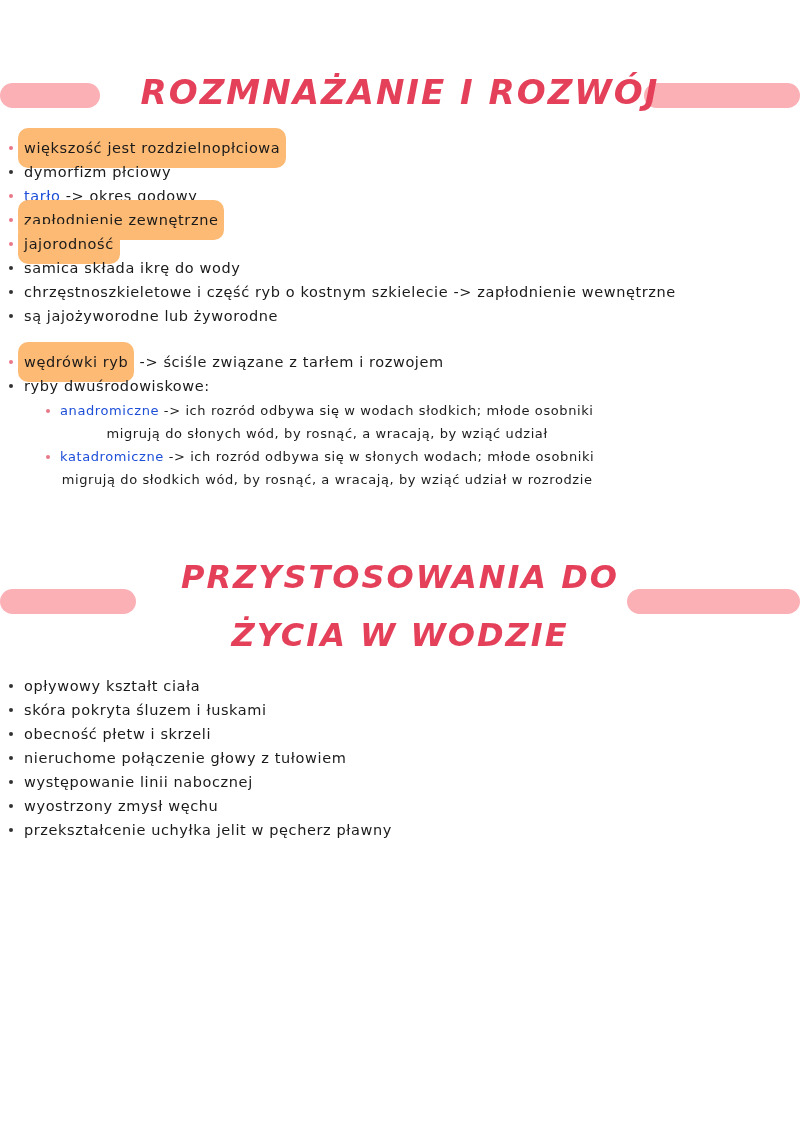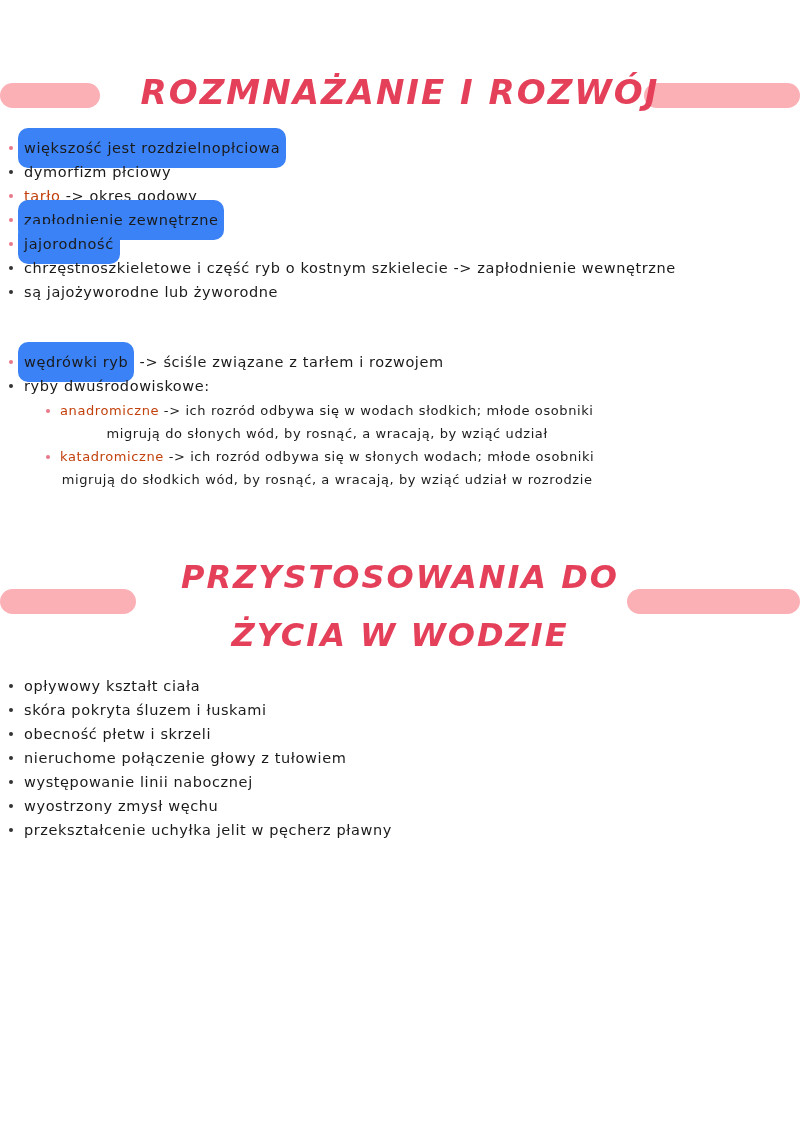--- a/index.html
+++ b/index.html
@@ -22,22 +22,22 @@
       position: absolute; left: 6px; margin: 0; padding: 0; list-style: none;
       font-family: "DejaVu Sans", sans-serif; font-size: 14.5px; letter-spacing: 0.6px;
       color: #1a1a1a;
     }
     .list li { position: relative; padding-left: 18px; height: 24px; line-height: 24px; white-space: nowrap; }
     .list li::before {
       content: ""; position: absolute; left: 3px; top: 10px; width: 4px; height: 4px;
       border-radius: 50%; background: #333;
     }
     .list li.pink::before { background: #e8788a; }
-    .hl { background: #3b82f6; border-radius: 10px; padding: 12px 6px; margin-left: -6px; }
-    .pink-text { color: #c2410c; }
+    .hl { background: #fdba74; border-radius: 10px; padding: 12px 6px; margin-left: -6px; }
+    .pink-text { color: #1d4ed8; }
     .sub { position: absolute; left: 56px; margin: 0; padding: 0; list-style: none; font-size: 13px; letter-spacing: 0.6px; }
     .sub li { position: relative; padding-left: 4px; line-height: 23px; }
     .sub li::before {
       content: ""; position: absolute; left: -10px; top: 10px; width: 4px; height: 4px;
       border-radius: 50%; background: #e8788a;
     }
     .sub .cont { display: block; text-align: center; }
   </style>
 </head>
 <body>
@@ -45,20 +45,21 @@
 <div class="bar" style="left:0; top:83px; width:100px;"></div>
 <div class="bar" style="left:644px; top:83px; width:156px;"></div>
 <div class="title t1">ROZMNAŻANIE I ROZWÓJ</div>
 
 <ul class="list" style="top:136px;">
   <li class="pink"><span class="hl">większość jest rozdzielnopłciowa</span></li>
   <li><span>dymorfizm płciowy</span></li>
   <li class="pink"><span class="pink-text">tarło</span> <span>-&gt;</span> <span>okres godowy</span></li>
   <li class="pink"><span class="hl">zapłodnienie zewnętrzne</span></li>
   <li class="pink"><span class="hl">jajorodność</span></li>
+  <li><span>samica składa ikrę do wody</span></li>
   <li><span>chrzęstnoszkieletowe i część ryb o kostnym szkielecie</span> <span>-&gt;</span> <span>zapłodnienie wewnętrzne</span></li>
   <li><span>są jajożyworodne lub żyworodne</span></li>
 </ul>
 
 <ul class="list" style="top:350px;">
   <li class="pink"><span class="hl">wędrówki ryb</span> <span>-&gt;</span> <span>ściśle związane z tarłem i rozwojem</span></li>
   <li><span>ryby dwuśrodowiskowe:</span></li>
 </ul>
 
 <ul class="sub" style="top:399px;">

